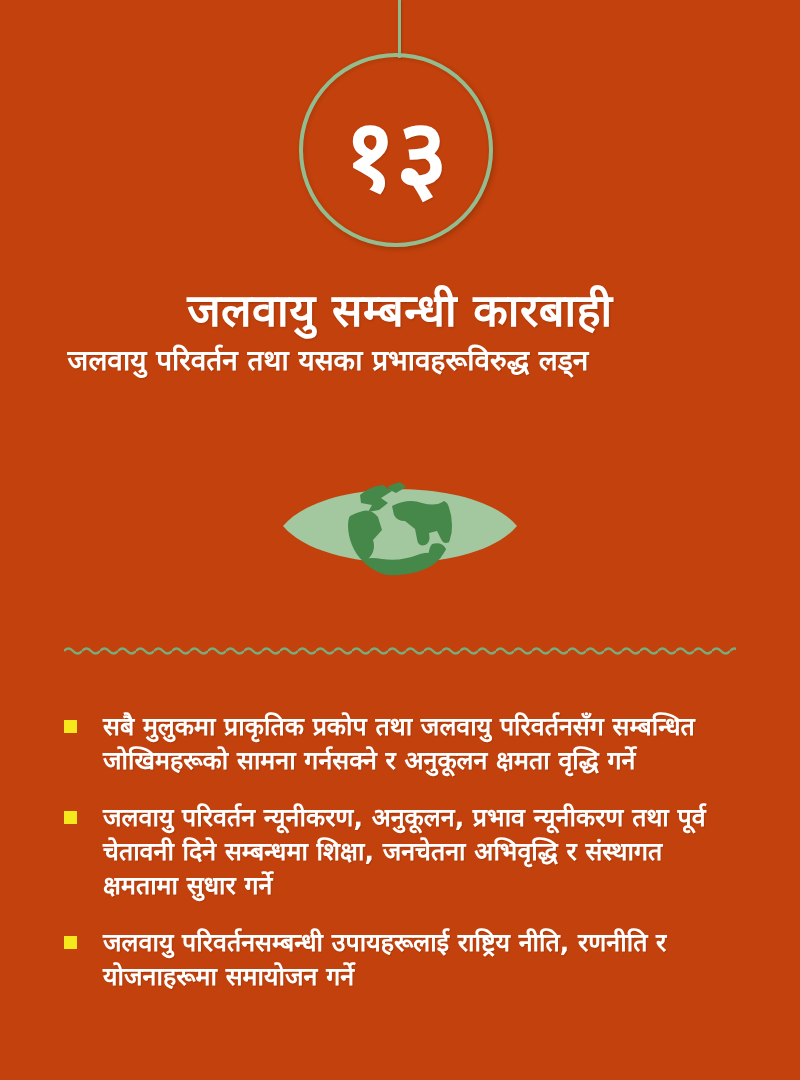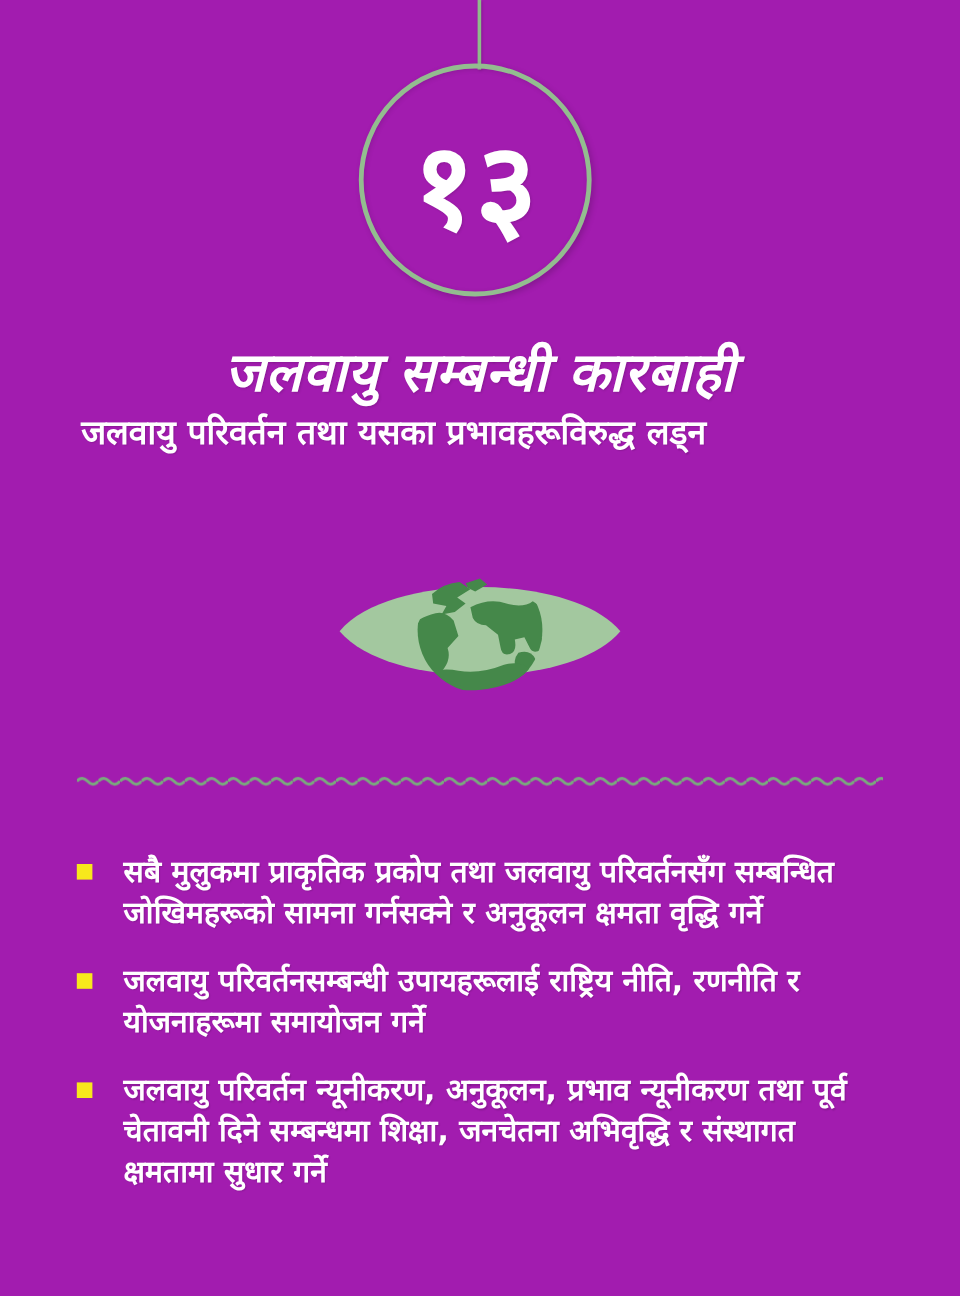--- a/index.html
+++ b/index.html
@@ -2,21 +2,21 @@
 <html><head>
 <meta charset="utf-8">
 <style>
   html, body { margin: 0; padding: 0; }
   body { font-family: "DejaVu Sans", "Liberation Sans", sans-serif; }
 
   .poster {
     position: relative;
     width: 800px;
     height: 1080px;
-    background: #a21caf;
+    background: #c2410c;
     overflow: hidden;
     color: #FFFFFF;
   }
 
   
   .hang-line {
     position: absolute;
     left: 398px;
     top: 0;
     width: 3px;
@@ -54,21 +54,20 @@
     top: 278px;
     left: 0;
     width: 800px;
     margin: 0;
     text-align: center;
     font-size: 45px;
     font-weight: 700;
     letter-spacing: 0.5px;
     color: #FFFFFF;
     text-shadow: 1px 1px 2px rgba(0,0,0,0.15);
-    font-style: italic;
   }
 
   .goal-subtitle {
     position: absolute;
     top: 341px;
     left: 0;
     width: 656px;
     margin: 0;
     text-align: center;
     font-size: 28px;
@@ -176,21 +175,21 @@
     <rect width="672" height="12" fill="url(#wavep)"></rect>
   </svg>
 
   <ul class="bullet-list">
     <li class="bullet-item">
       <span class="bullet-marker"></span>
       <span class="bullet-text">सबै मुलुकमा प्राकृतिक प्रकोप तथा जलवायु परिवर्तनसँग सम्बन्धित जोखिमहरूको सामना गर्नसक्ने र अनुकूलन क्षमता वृद्धि गर्ने</span>
     </li>
     <li class="bullet-item">
       <span class="bullet-marker"></span>
-      <span class="bullet-text">जलवायु परिवर्तनसम्बन्धी उपायहरूलाई राष्ट्रिय नीति, रणनीति र योजनाहरूमा समायोजन गर्ने</span>
+      <span class="bullet-text">जलवायु परिवर्तन न्यूनीकरण, अनुकूलन, प्रभाव न्यूनीकरण तथा पूर्व चेतावनी दिने सम्बन्धमा शिक्षा, जनचेतना अभिवृद्धि र संस्थागत क्षमतामा सुधार गर्ने</span>
     </li>
     <li class="bullet-item">
       <span class="bullet-marker"></span>
-      <span class="bullet-text">जलवायु परिवर्तन न्यूनीकरण, अनुकूलन, प्रभाव न्यूनीकरण तथा पूर्व चेतावनी दिने सम्बन्धमा शिक्षा, जनचेतना अभिवृद्धि र संस्थागत क्षमतामा सुधार गर्ने</span>
+      <span class="bullet-text">जलवायु परिवर्तनसम्बन्धी उपायहरूलाई राष्ट्रिय नीति, रणनीति र योजनाहरूमा समायोजन गर्ने</span>
     </li>
   </ul>
 
 </div>
 
 </body></html>

